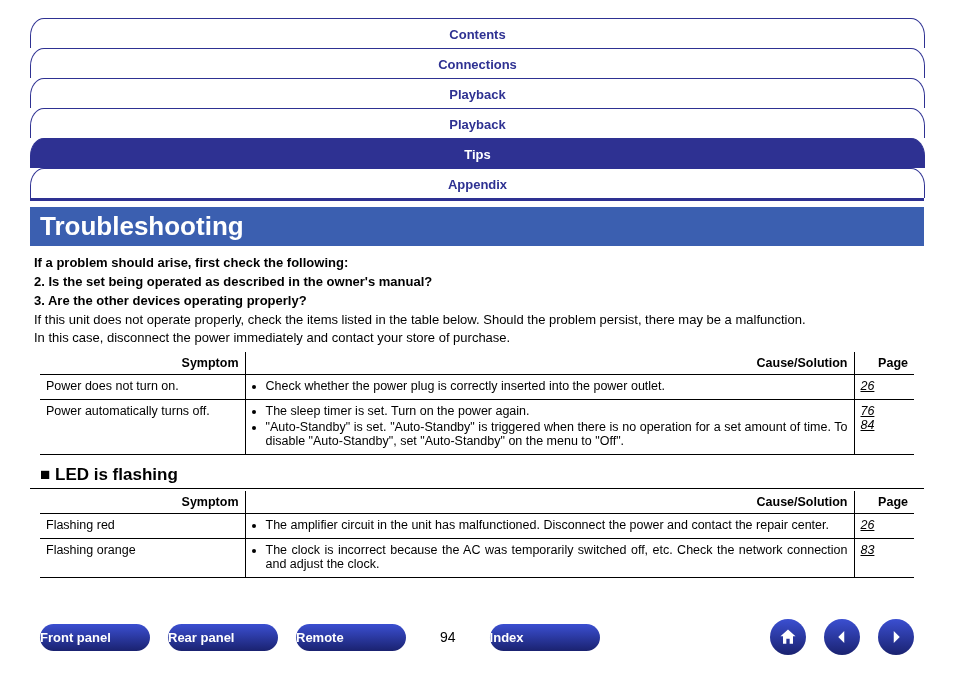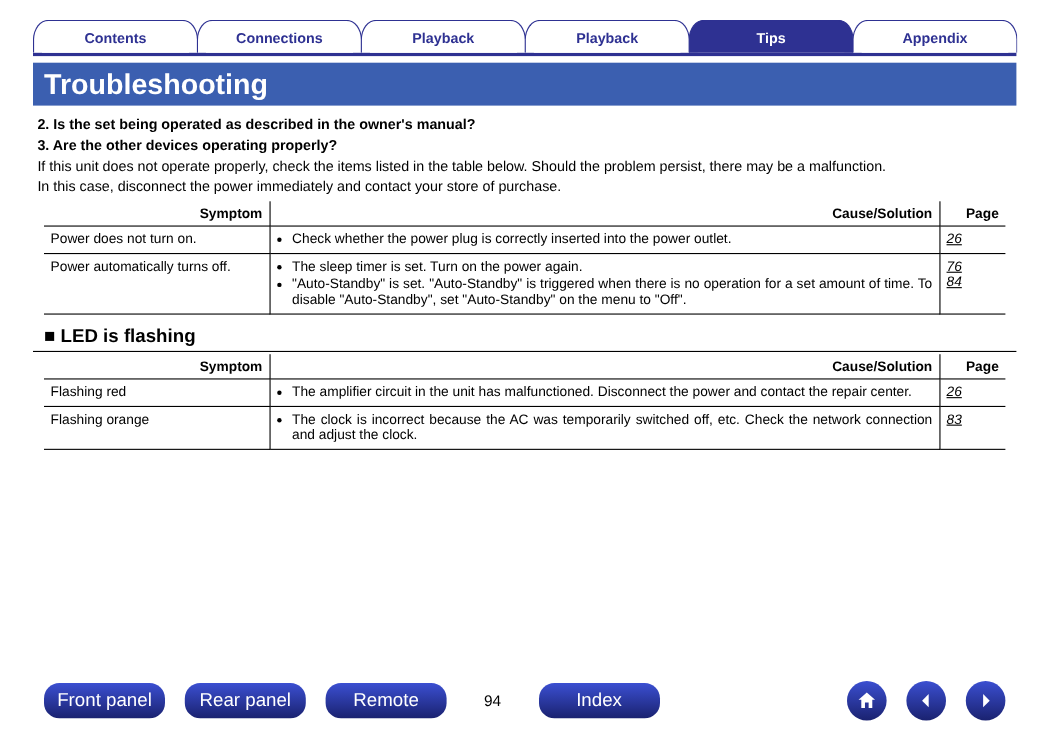--- a/index.html
+++ b/index.html
@@ -11,20 +11,21 @@
     background: #fff;
     width: 954px;
     height: 673px;
     position: relative;
   }
   .page { padding: 18px 30px 0 30px; }
   
   .tabrow {
     display: flex;
     border-bottom: 3px solid #2e3192;
+    flex-direction: column;
   }
   .tab {
     flex: 1;
     text-align: center;
     font-weight: bold;
     color: #2e3192;
     padding: 8px 0 6px 0;
     position: relative;
     cursor: pointer;
     border-top: 1px solid #2e3192;
@@ -90,25 +91,24 @@
     left: 0; right: 0; bottom: 18px;
     display: flex;
     align-items: center;
     padding: 0 40px;
     gap: 18px;
   }
   .pill {
     background: #2e3192;
     background: linear-gradient(#3b4fd1, #1a2270);
     color: #fff;
-    font-weight: normal;
-    font-size: 17px;
+    font-weight: bold;
+    font-size: 13px;
     padding: 6px 0;
     width: 110px;
-    text-align: center;
     border-radius: 14px;
     cursor: pointer;
   }
   .pagenum { font-size: 14px; padding: 0 16px; }
   .spacer { flex: 1; }
   .circle {
     width: 36px; height: 36px;
     border-radius: 50%;
     background: linear-gradient(#3b4fd1, #1a2270);
     color: #fff;
@@ -128,20 +128,21 @@
     <div class="tab">Connections</div>
     <div class="tab">Playback</div>
     <div class="tab">Playback</div>
     <div class="tab active">Tips</div>
     <div class="tab">Appendix</div>
   </div>
 
   <div class="section-bar">Troubleshooting</div>
 
   <div class="intro">
+    <div class="bold">If a problem should arise, first check the following:</div>
     <div class="bold">2. Is the set being operated as described in the owner's manual?</div>
     <div class="bold">3. Are the other devices operating properly?</div>
     <div>If this unit does not operate properly, check the items listed in the table below. Should the problem persist, there may be a malfunction.</div>
     <div>In this case, disconnect the power immediately and contact your store of purchase.</div>
   </div>
 
   <table class="tbl">
     <tbody>
         <tr>
       <th>Symptom</th>

